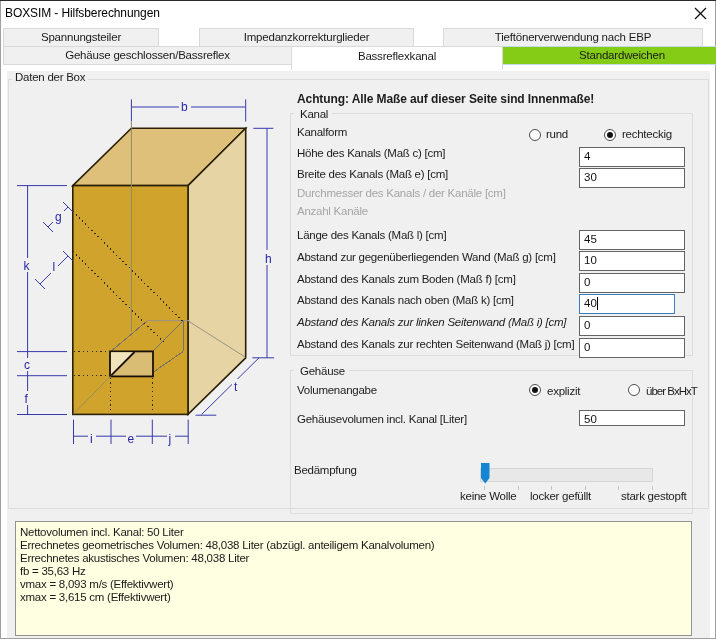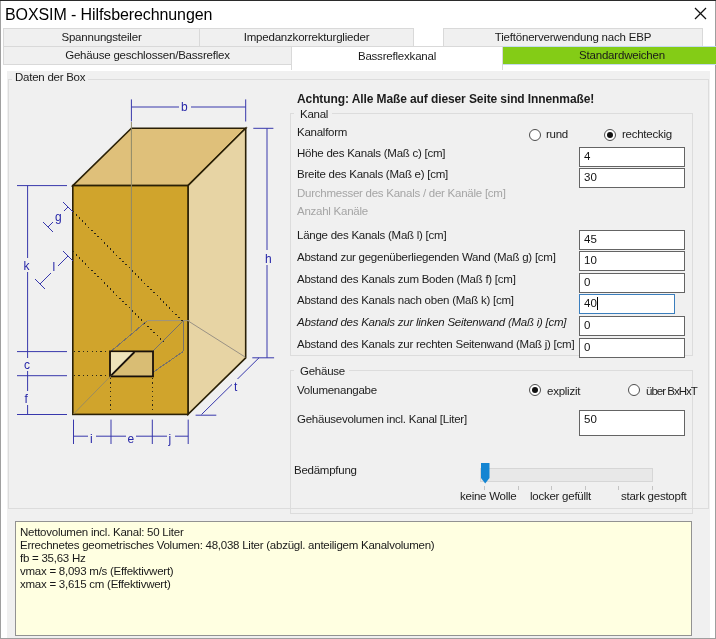--- a/index.html
+++ b/index.html
@@ -17,27 +17,27 @@
 .yline { font-size:11.5px; letter-spacing:-0.25px; color:#1a1a1a; line-height:13px; white-space:nowrap; }
 </style>
 </head>
 <body>
 
 <div class="abs" style="left:0;top:0;width:716px;height:1px;background:#2b2b2b;"></div>
 <div class="abs" style="left:0;top:1px;width:1px;height:638px;background:#9f9f9f;"></div>
 <div class="abs" style="right:0;top:1px;width:1px;height:638px;background:#9f9f9f;"></div>
 <div class="abs" style="left:0;bottom:0;width:716px;height:1px;background:#9f9f9f;"></div>
 
-<div class="abs" style="left:5px;top:6px;font-size:16px;color:#000;letter-spacing:-0.1px;">BOXSIM - Hilfsberechnungen</div>
+<div class="abs" style="left:5px;top:6px;font-size:12px;color:#000;letter-spacing:-0.1px;">BOXSIM - Hilfsberechnungen</div>
 <svg class="abs" style="left:694px;top:7px;" width="13" height="13" viewBox="0 0 13 13">
   <line x1="1" y1="1" x2="12" y2="12" stroke="#111" stroke-width="1.2"></line>
   <line x1="12" y1="1" x2="1" y2="12" stroke="#111" stroke-width="1.2"></line>
 </svg>
 
-<div class="tab" style="left:3px;top:28px;width:197px;">Spannungsteiler</div>
+<div class="tab" style="left:3px;top:28px;width:156px;">Spannungsteiler</div>
 <div class="tab" style="left:199px;top:28px;width:215px;">Impedanzkorrekturglieder</div>
 <div class="tab" style="left:443px;top:28px;width:260px;">Tieftönerverwendung nach EBP</div>
 <div class="tab" style="left:3px;top:46px;width:289px;">Gehäuse geschlossen/Bassreflex</div>
 <div class="tab" style="left:502px;top:46px;width:240px;background:#84cc16;border-color:#c5daee;">Standardweichen</div>
 <div class="tab" style="left:291px;top:46px;width:212px;height:24px;background:#fff;border-bottom:none;line-height:18px;z-index:3;">Bassreflexkanal</div>
 
 <div class="abs" style="left:7px;top:71px;width:703px;height:567px;background:#f0f0f0;"></div>
 
 <div class="grp" style="left:8px;top:79px;width:701px;height:430px;"></div>
 <div class="glab" style="left:12px;top:71px;">Daten der Box</div>
@@ -170,37 +170,38 @@
 <div class="grp" style="left:290px;top:370px;width:403px;height:144px;"></div>
 <div class="glab" style="left:294px;top:364.5px;padding:0 4px 0 6px;">Gehäuse</div>
 
 <div class="lbl" style="left:297px;top:383.5px;">Volumenangabe</div>
 <div class="radio sel" style="left:529px;top:384px;"></div>
 <div class="lbl" style="left:547px;top:385px;">explizit</div>
 <div class="radio" style="left:628px;top:384px;"></div>
 <div class="lbl" style="left:646px;top:385px;letter-spacing:-1px;">über BxHxT</div>
 
 <div class="lbl" style="left:297px;top:412.5px;">Gehäusevolumen incl. Kanal [Liter]</div>
-<div class="inp" style="top:409.5px;height:26px;">50</div>
+<div class="inp" style="top:409.5px;height:16px;">50</div>
 
 <div class="lbl" style="left:294px;top:464px;">Bedämpfung</div>
 
 <div class="abs" style="left:480px;top:468px;width:173px;height:14px;background:#e8e8e8;border:1px solid #d6d6d6;"></div>
 <svg class="abs" style="left:480px;top:462px;" width="12" height="24" viewBox="0 0 12 24">
   <polygon points="1,1 9.5,1 9.5,16 5.2,21.5 1,16" fill="#1485d2"></polygon>
 </svg>
 <div class="tick" style="left:484px;top:486px;"></div>
 <div class="tick" style="left:517.6px;top:486px;"></div>
 <div class="tick" style="left:551.2px;top:486px;"></div>
 <div class="tick" style="left:584.8px;top:486px;"></div>
 <div class="tick" style="left:618.4px;top:486px;"></div>
 <div class="tick" style="left:652px;top:486px;"></div>
 <div class="lbl" style="left:460px;top:490px;">keine Wolle</div>
 <div class="lbl" style="left:530px;top:490px;">locker gefüllt</div>
 <div class="lbl" style="left:621px;top:490px;">stark gestopft</div>
 
 <div class="abs" style="left:15px;top:521px;width:677px;height:115px;background:#ffffe1;border:1px solid #929292;padding:4px 0 0 4px;">
   <div class="yline">Nettovolumen incl. Kanal: 50 Liter</div>
   <div class="yline">Errechnetes geometrisches Volumen: 48,038 Liter (abzügl. anteiligem Kanalvolumen)</div>
+  <div class="yline">Errechnetes akustisches Volumen: 48,038 Liter</div>
   <div class="yline">fb = 35,63 Hz</div>
   <div class="yline">vmax = 8,093 m/s (Effektivwert)</div>
   <div class="yline">xmax = 3,615 cm (Effektivwert)</div>
 </div>
 
 </body></html>

